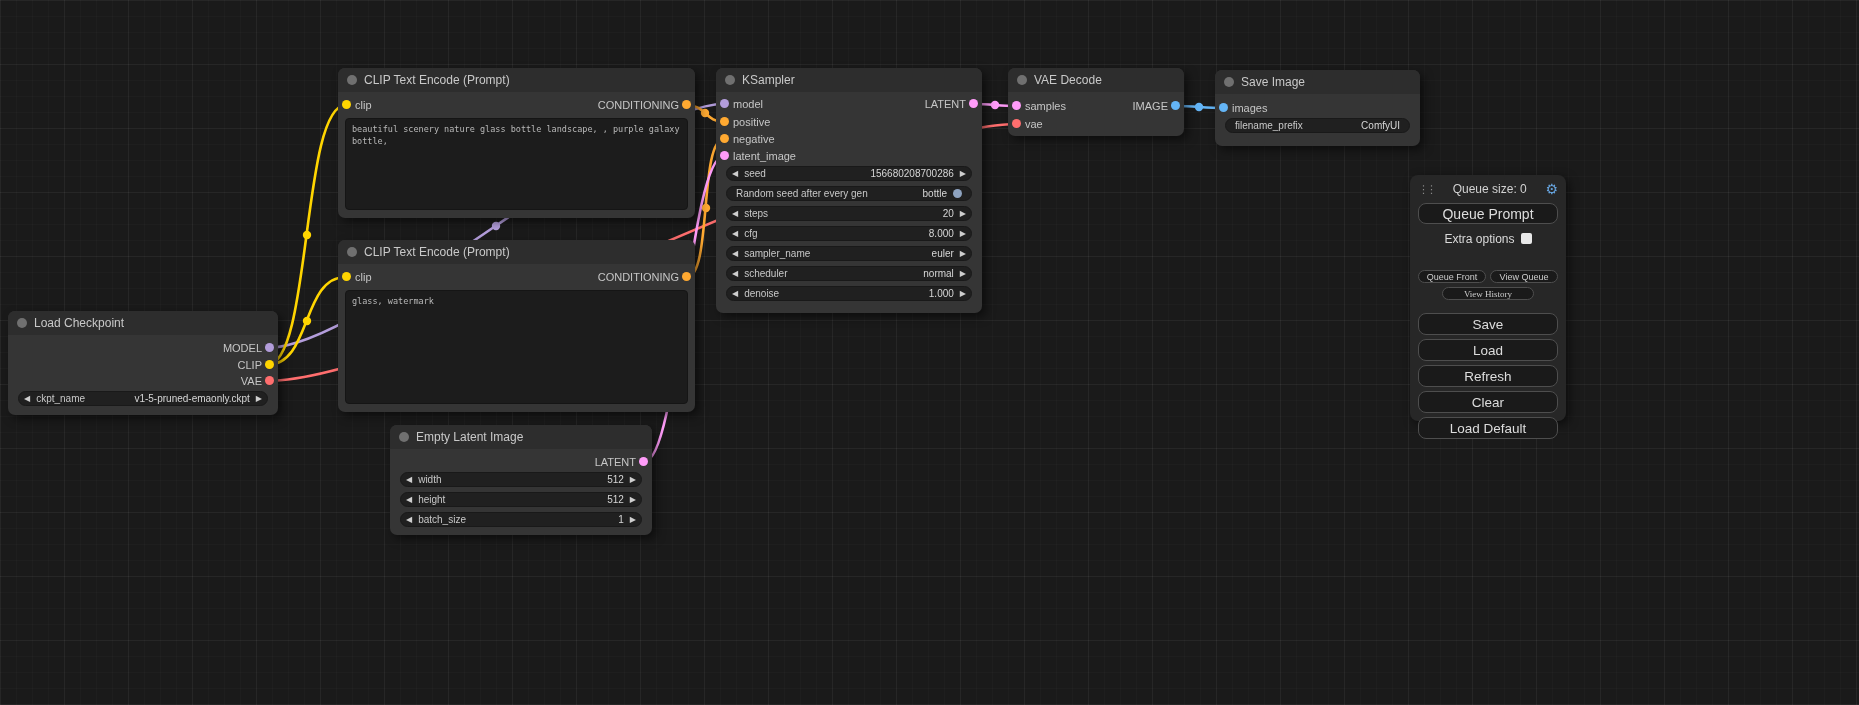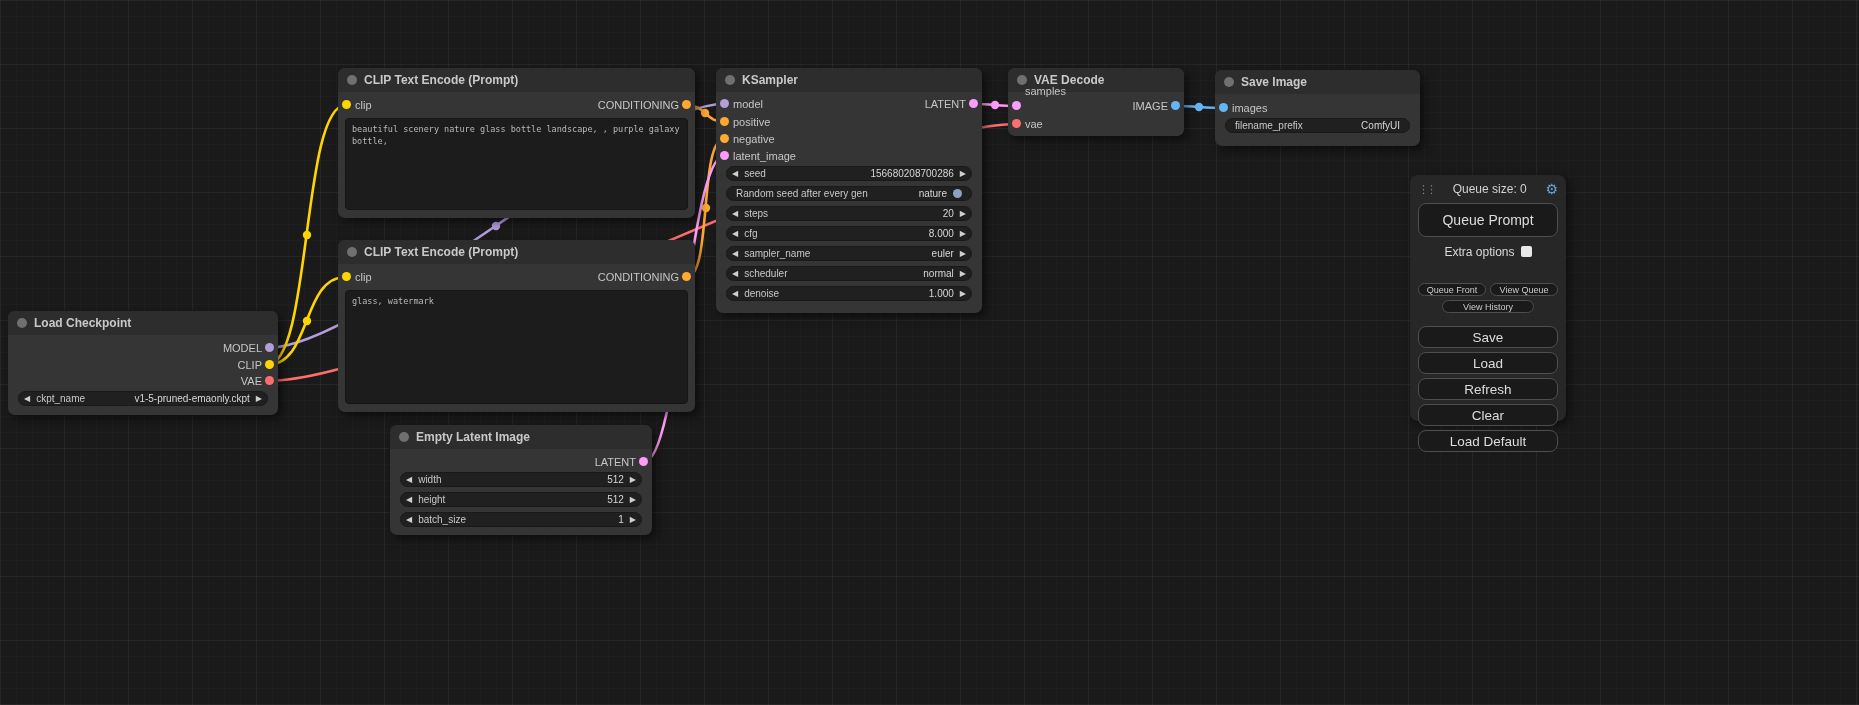--- a/index.html
+++ b/index.html
@@ -21,21 +21,21 @@
   .wire { fill: none; stroke-width: 2.6px; stroke-linecap: round; }
 
   .node {
     position: absolute; z-index: 2;
     background: #353535; border-radius: 7px;
     box-shadow: 4px 4px 10px rgba(0,0,0,0.5);
   }
   .node-title {
     position: absolute; left: 0; right: 0; top: 0; height: 24px;
     background: #2d2d2d; border-radius: 7px 7px 0 0;
-    display: flex; align-items: center; gap: 7px; padding: 0 9px; font-weight: bold;
+    display: flex; align-items: center; gap: 7px; padding: 0 9px;
   }
   .title-dot { width: 10px; height: 10px; border-radius: 50%; flex: 0 0 auto; }
   .title-text { font-size: 12px; color: #c9c9c9; white-space: nowrap; }
 
   .port { position: absolute; width: 9px; height: 9px; border-radius: 50%; z-index: 3; }
   .port.in  { left: 4px; }
   .port.out { right: 4px; }
 
   .slot-label { position: absolute; font-size: 11px; color: #c6c6c6; line-height: 14px; white-space: nowrap; }
   .slot-label.in  { left: 17px; }
@@ -73,27 +73,27 @@
   .drag-handle { color: #8a8a8a; font-size: 11px; letter-spacing: -3px; cursor: grab; }
   .queue-size  { flex: 1; text-align: center; font-size: 12px; color: #d2d2d2; }
   .gear        { font-size: 14px; line-height: 1; cursor: pointer; }
 
   .btn {
     display: block; width: 100%; background: #1a1a1a; border: 1px solid #4e4e4e;
     border-radius: 8px; color: #dddddd; text-align: center; cursor: pointer;
     font-family: "Liberation Sans", sans-serif;
   }
   .btn-large { height: 22px; font-size: 13.5px; line-height: 19px; margin-bottom: 4px; }
-  #queue-prompt-btn { height: 34px; font-size: 14px; line-height: 20px; margin-bottom: 8px; }
+  #queue-prompt-btn { height: 21px; font-size: 14px; line-height: 20px; margin-bottom: 8px; }
   .extra-row { display: flex; justify-content: center; align-items: center; gap: 6px; height: 13px; margin-bottom: 5px; font-size: 12px; color: #dadada; }
   .checkbox { width: 11px; height: 11px; background: #e8e8e8; border-radius: 2px; flex: 0 0 auto; cursor: pointer; }
   .small-row { display: flex; gap: 4px; margin-bottom: 4px; }
   .btn-small { height: 13px; font-size: 9px; line-height: 10px; border-radius: 7px; color: #cccccc; margin-top: 20px; }
   .small-row .btn-small { flex: 1; }
-  .btn-history { width: 92px; margin: 0 auto 13px; }
+  .btn-history { width: 92px; margin: 0 auto 13px; font-family: Liberation Serif, serif; }
 </style>
 </head>
 <body>
 
 <div id="canvas">
 
   <svg class="wires" width="1859" height="705">
     <path class="wire" d="M267,348 C 367,348 624,104 724,104" stroke="#B39DDB"></path>
     <path class="wire" d="M267,365 C 312,365 301,105 346,105" stroke="#FFD500"></path>
     <path class="wire" d="M267,365 C 312,365 301,277 346,277" stroke="#FFD500"></path>
@@ -202,21 +202,21 @@
     <span class="slot-label out" style="top:29px">LATENT</span>
 
     <div class="widget" style="top:98px">
       <span class="arrow">◀</span>
       <span class="wlabel">seed</span>
       <span class="wvalue">156680208700286</span>
       <span class="arrow">▶</span>
     </div>
     <div class="widget no-arrows" style="top:118px">
       <span class="wlabel">Random seed after every gen</span>
-      <span class="wvalue">nature</span>
+      <span class="wvalue">bottle</span>
       <span class="toggle-dot" style="background: rgb(142, 163, 192);"></span>
     </div>
     <div class="widget" style="top:138px">
       <span class="arrow">◀</span>
       <span class="wlabel">steps</span>
       <span class="wvalue">20</span>
       <span class="arrow">▶</span>
     </div>
     <div class="widget" style="top:158px">
       <span class="arrow">◀</span>
@@ -243,21 +243,21 @@
       <span class="arrow">▶</span>
     </div>
   </div>
 
   <div class="node" style="left:1008px;top:68px;width:176px;height:68px">
     <div class="node-title">
       <span class="title-dot" style="background: rgb(112, 112, 112);"></span>
       <span class="title-text">VAE Decode</span>
     </div>
     <span class="port in" style="top: 33px; background: rgb(255, 156, 249);"></span>
-    <span class="slot-label in" style="top:16px">samples</span>
+    <span class="slot-label in" style="top:31px">samples</span>
     <span class="port in" style="top: 51px; background: rgb(255, 110, 110);"></span>
     <span class="slot-label in" style="top:49px">vae</span>
     <span class="port out" style="top: 33px; background: rgb(100, 181, 246);"></span>
     <span class="slot-label out" style="top:31px">IMAGE</span>
   </div>
 
   <div class="node" style="left:1215px;top:70px;width:205px;height:76px">
     <div class="node-title">
       <span class="title-dot" style="background: rgb(112, 112, 112);"></span>
       <span class="title-text">Save Image</span>

